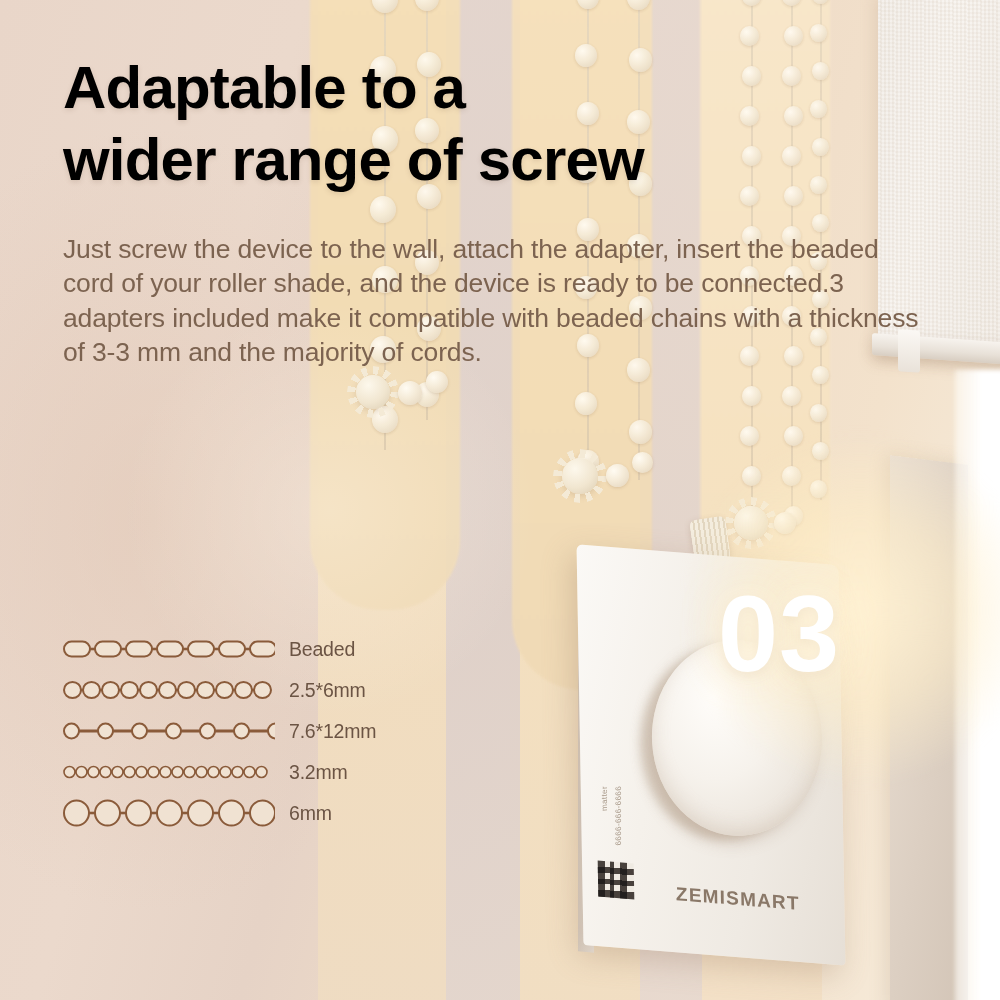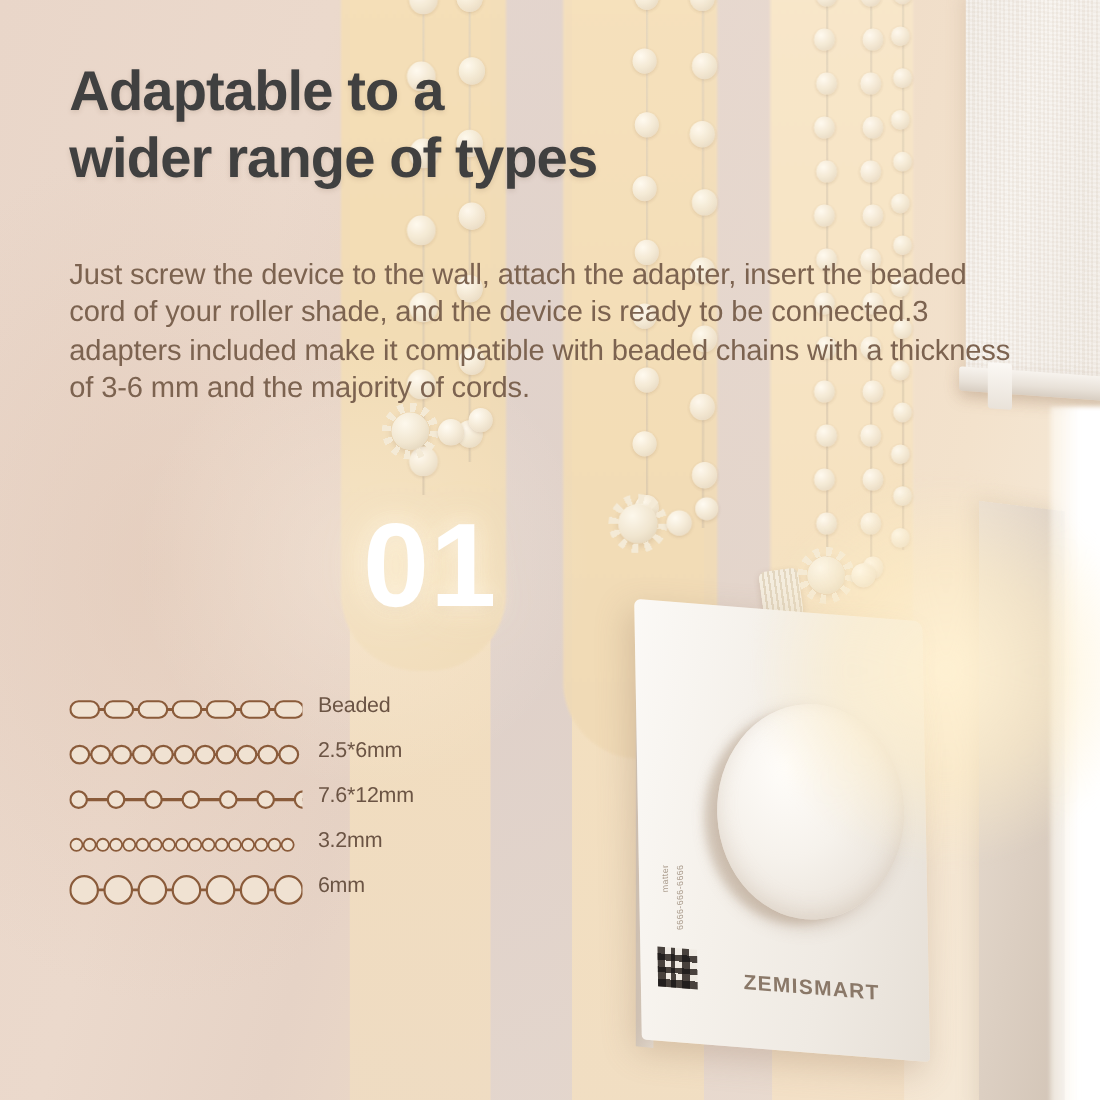--- a/index.html
+++ b/index.html
@@ -96,22 +96,22 @@
   .wall-fold {
     position:absolute; left:890px; top:460px; width:78px; height:560px;
     background:linear-gradient(100deg,#E9DED2 0%,#DCCFC2 55%,#D2C4B6 100%);
     transform:skewY(7deg);
     box-shadow:-4px 0 18px rgba(150,120,95,.18);
   }
 
   
   .heading {
     position:absolute; left:63px; top:52px; width:700px;
-    font-size:51px; line-height:1.20; font-weight:700;
-    color:#404040; letter-spacing:-.8px;
+    font-size:60px; line-height:1.20; font-weight:700;
+    color:#000000; letter-spacing:-.8px;
     text-shadow:0 2px 5px rgba(120,95,70,.18);
   }
   .body-copy {
     position:absolute; left:63px; top:232px; width:860px;
     font-size:26.5px; line-height:1.30; font-weight:400;
     color:#7C6350; letter-spacing:-.15px;
   }
 
   
   .step {
@@ -216,21 +216,21 @@
     transform:rotate(-8deg);
   }
 
   
   .legend { position:absolute; left:63px; top:630px; width:420px; }
   .legend-title {
     font-size:22.5px; font-weight:700; color:#5C4935;
     letter-spacing:-.3px; margin-bottom:22px;
   }
   .legend-row {
-    display:flex; height:38px; margin-bottom:3px;
+    display:flex; align-items:center; height:38px; margin-bottom:3px;
   }
   .legend-art { width:212px; height:30px; flex:0 0 212px; }
   .legend-label {
     font-size:19.5px; color:#6B5444; letter-spacing:-.2px;
     margin-left:14px;
   }
 </style>
 </head>
 <body>
 
@@ -375,28 +375,28 @@
   <div class="device-body"></div>
   <div class="knob-shadow"></div>
   <div class="knob"></div>
   <div class="qr"></div>
   <div class="matter-mark">matter</div>
   <div class="matter-code">6666-666-6666</div>
   <div class="brand">ZEMISMART</div>
 
   <div class="glow-warm"></div>
 
-  <div class="step" id="step-01">01</div>
+  <div class="step" id="step-03">03</div>
 
   <div class="heading">
     <div>Adaptable to a</div>
-    <div>wider range of types</div>
+    <div>wider range of screw</div>
   </div>
 
-  <div class="body-copy">Just screw the device to the wall, attach the adapter, insert the beaded cord of your roller shade, and the device is ready to be connected.3 adapters included make it compatible with beaded chains with a thickness of 3-6 mm and the majority of cords.</div>
+  <div class="body-copy">Just screw the device to the wall, attach the adapter, insert the beaded cord of your roller shade, and the device is ready to be connected.3 adapters included make it compatible with beaded chains with a thickness of 3-3 mm and the majority of cords.</div>
 
   <div class="legend">
     <div id="legend-rows">
         <div class="legend-row">
           <svg class="legend-art" viewBox="0 0 212 30">
             <line x1="14" y1="15" x2="45" y2="15" stroke="#8A5B3A" stroke-width="2.6"></line>
             <line x1="45" y1="15" x2="76" y2="15" stroke="#8A5B3A" stroke-width="2.6"></line>
             <line x1="76" y1="15" x2="107" y2="15" stroke="#8A5B3A" stroke-width="2.6"></line>
             <line x1="107" y1="15" x2="138" y2="15" stroke="#8A5B3A" stroke-width="2.6"></line>
             <line x1="138" y1="15" x2="169" y2="15" stroke="#8A5B3A" stroke-width="2.6"></line>

